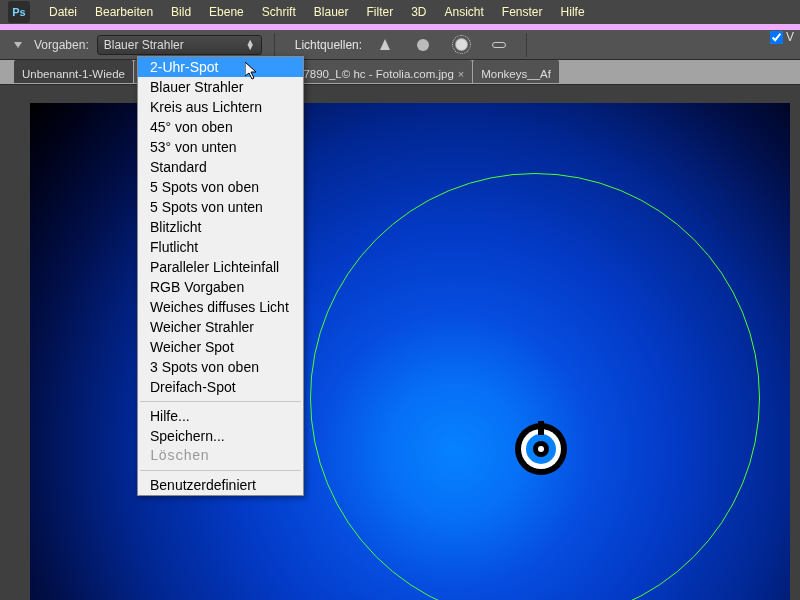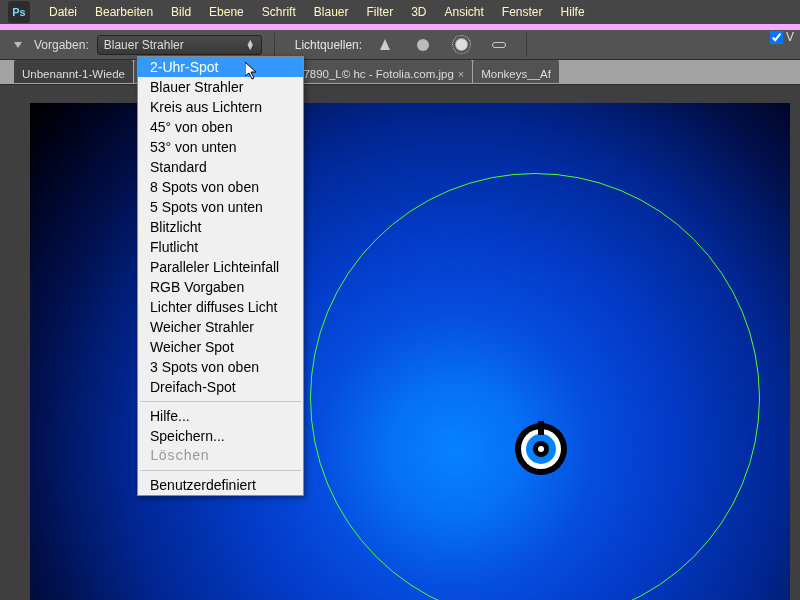--- a/index.html
+++ b/index.html
@@ -120,27 +120,27 @@
   </div>
 </div>
 
 <div class="dd-menu">
   <div class="dd-item hl">2-Uhr-Spot</div>
   <div class="dd-item">Blauer Strahler</div>
   <div class="dd-item">Kreis aus Lichtern</div>
   <div class="dd-item">45° von oben</div>
   <div class="dd-item">53° von unten</div>
   <div class="dd-item">Standard</div>
-  <div class="dd-item">8 Spots von oben</div>
+  <div class="dd-item">5 Spots von oben</div>
   <div class="dd-item">5 Spots von unten</div>
   <div class="dd-item">Blitzlicht</div>
   <div class="dd-item">Flutlicht</div>
   <div class="dd-item">Paralleler Lichteinfall</div>
   <div class="dd-item">RGB Vorgaben</div>
-  <div class="dd-item">Lichter diffuses Licht</div>
+  <div class="dd-item">Weiches diffuses Licht</div>
   <div class="dd-item">Weicher Strahler</div>
   <div class="dd-item">Weicher Spot</div>
   <div class="dd-item">3 Spots von oben</div>
   <div class="dd-item">Dreifach-Spot</div>
   <div class="dd-sep"></div>
   <div class="dd-item">Hilfe...</div>
   <div class="dd-item">Speichern...</div>
   <div class="dd-item dis">Löschen</div>
   <div class="dd-sep"></div>
   <div class="dd-item">Benutzerdefiniert</div>

